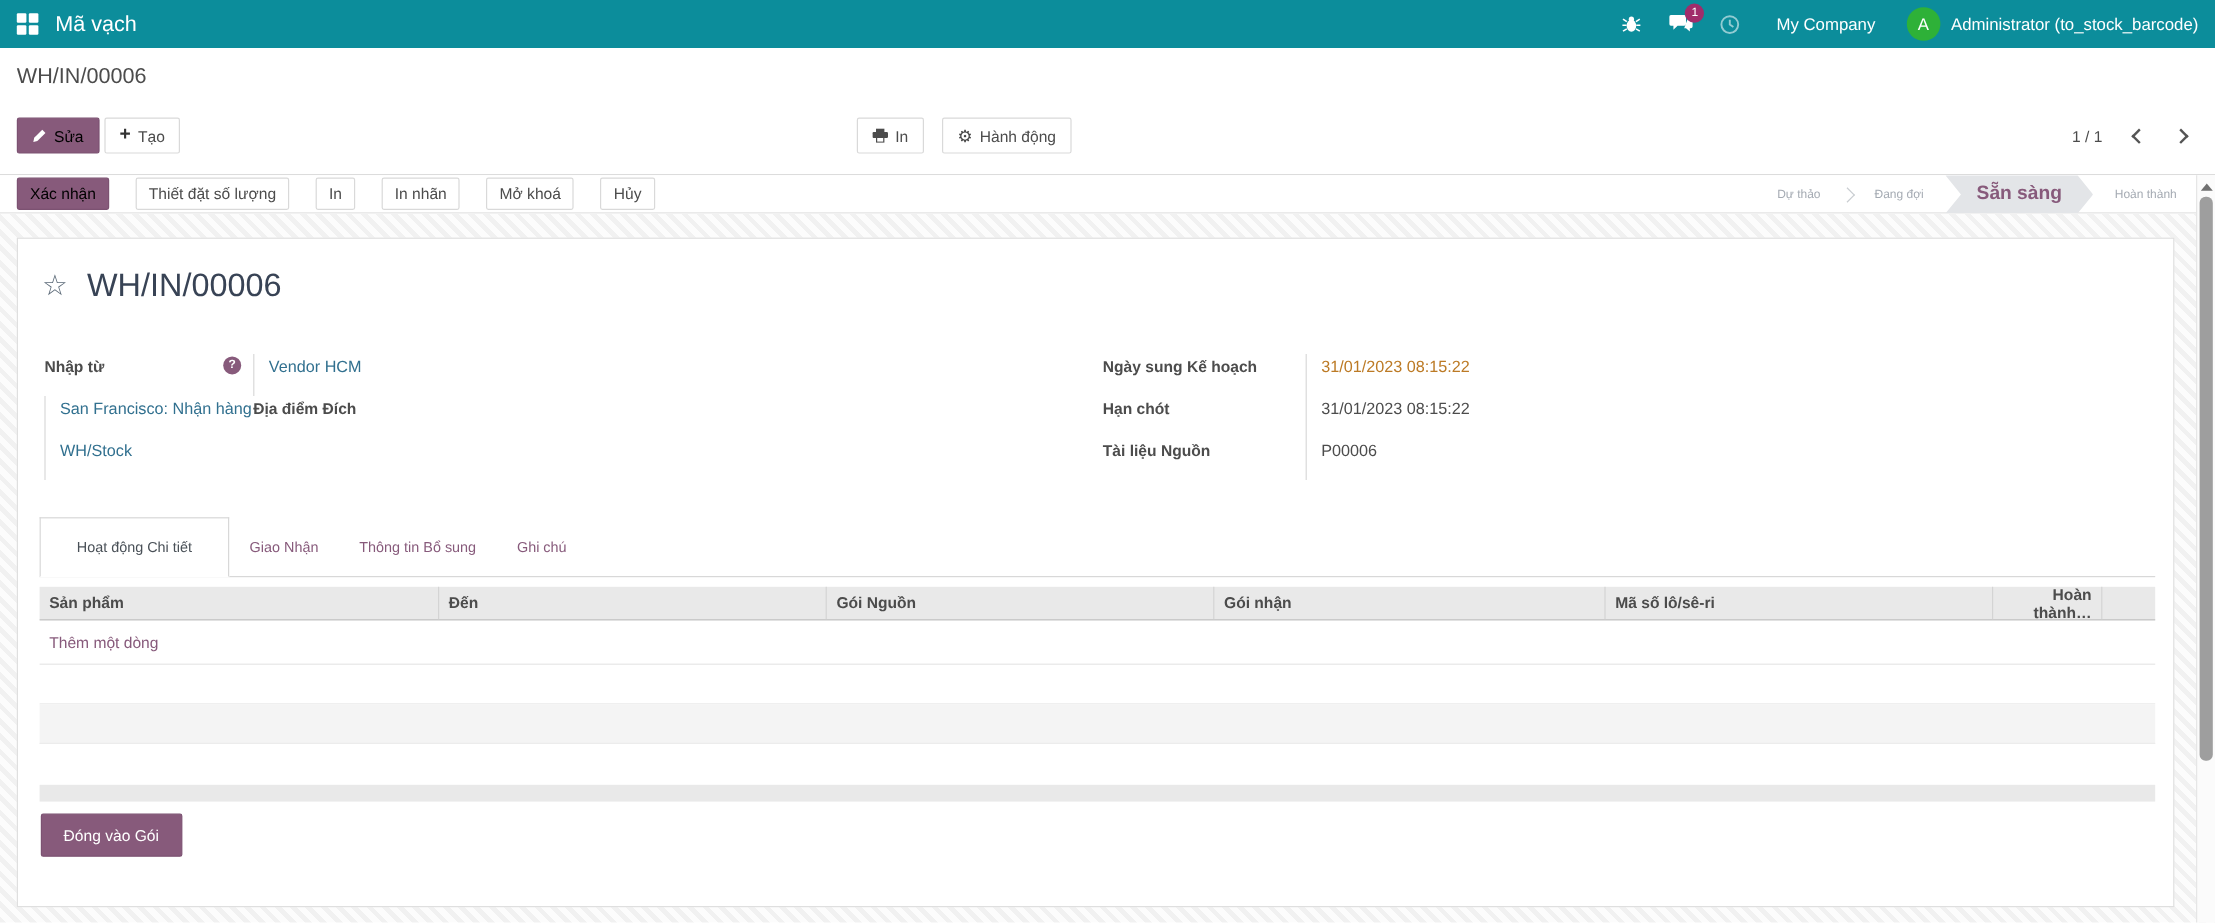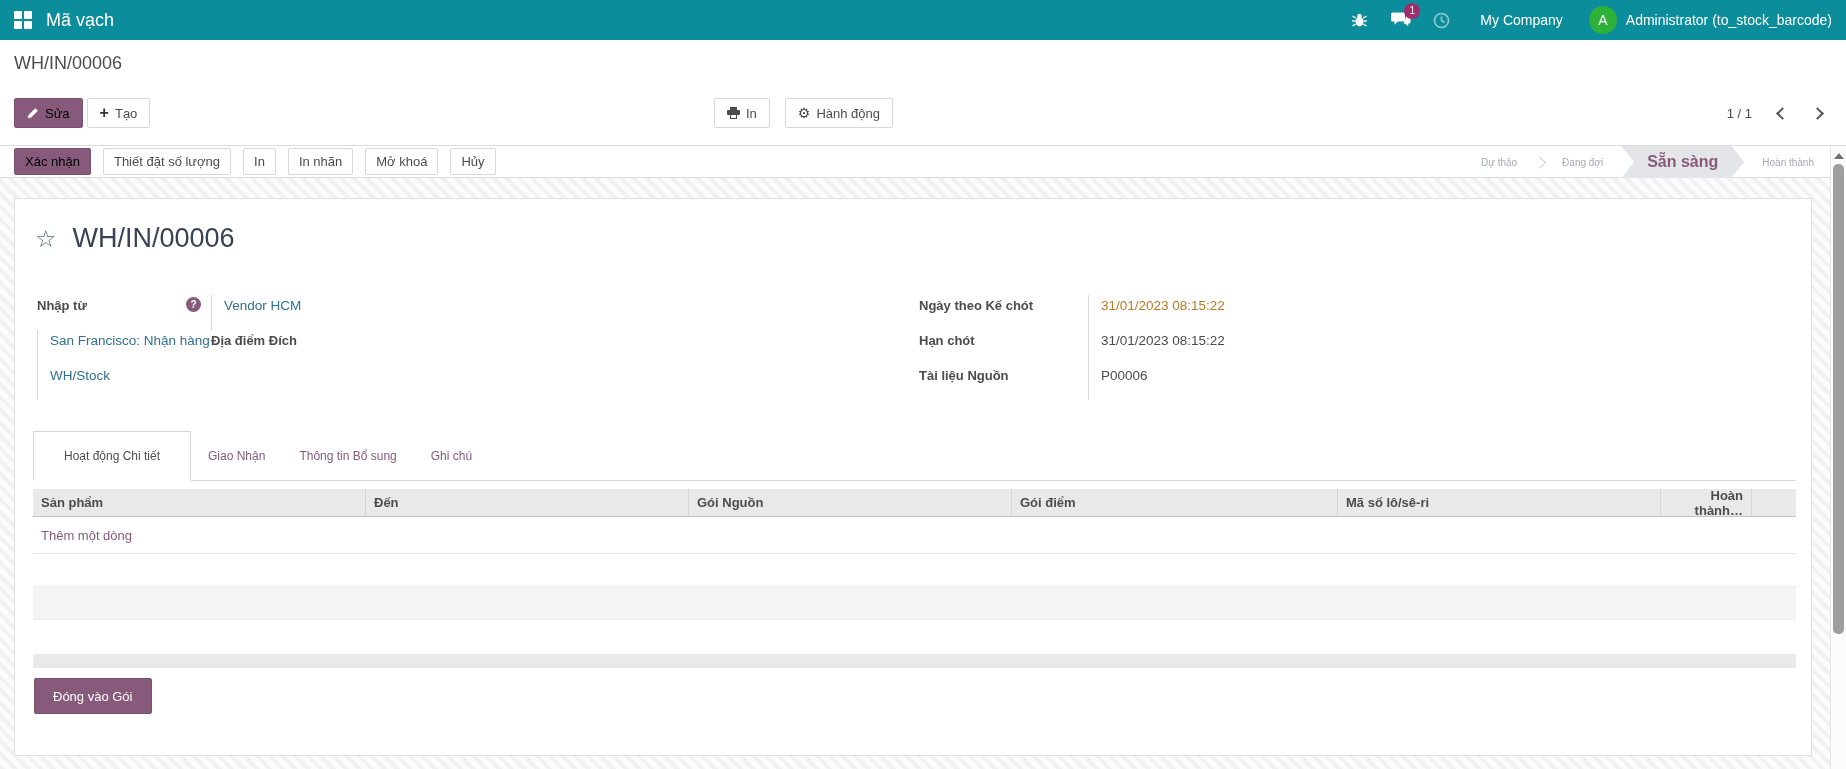--- a/index.html
+++ b/index.html
@@ -36,21 +36,21 @@
   .cp-center { position:absolute; top:58px; left:714px; display:flex; gap:15px; }
   .cp-pager { position:absolute; top:58px; right:24px; height:30px; display:flex; align-items:center; gap:26px; }
   .pager-value { font-size:13px; color:#4c4c4c; }
   .chev { width:9px; height:9px; border-top:2px solid #555; border-right:2px solid #555; cursor:pointer; }
   .chev-left  { transform:rotate(-135deg); }
   .chev-right { transform:rotate(45deg); }
 
   
   .statusbar { position:absolute; top:146px; left:0; width:100%; height:32px; background:#fff;
                border-bottom:1px solid #dcdcdc; display:flex; align-items:center; padding-left:14px; }
-  .sb-buttons { display:flex; gap:12px; }
+  .sb-buttons { display:flex; gap:22px; }
   .btn-sm { height:27px; padding:0 10px; font-size:13px; }
   .sb-states { position:absolute; right:32px; top:0; height:32px; display:flex; align-items:center; gap:18px; }
   .state { font-size:10px; color:#a5abb3; cursor:pointer; }
   .state-sep { width:9px; height:9px; border-top:1px solid #c9cdd1; border-right:1px solid #c9cdd1; transform:rotate(45deg); }
   .state-active { height:32px; line-height:32px; padding:0 26px; background:#e3e5e8; color:#875a7b; font-weight:bold;
                   clip-path:polygon(0 0, calc(100% - 13px) 0, 100% 50%, calc(100% - 13px) 100%, 0 100%, 13px 50%); }
 
   
   .content { position:absolute; top:178px; left:0; width:100%; height:591px;
              background:#fcfcfc;
@@ -223,41 +223,41 @@
           <span>Nhập từ</span>
           <span class="help-icon">?</span>
         </div>
         <div class="fvalue link">Vendor HCM</div>
         <div class="fvalue link">San Francisco: Nhận hàng</div>
         <div class="flabel">Địa điểm Đích</div>
         <div class="fvalue link">WH/Stock</div>
       </div>
 
       <div class="fgroup fgroup-right">
-        <div class="flabel">Ngày theo Kế chót</div>
+        <div class="flabel">Ngày sung Kế hoạch</div>
         <div class="fvalue warning">31/01/2023 08:15:22</div>
         <div class="flabel">Hạn chót</div>
         <div class="fvalue">31/01/2023 08:15:22</div>
         <div class="flabel">Tài liệu Nguồn</div>
         <div class="fvalue">P00006</div>
       </div>
 
       <div class="tab-strip">
         <div class="tab active">Hoạt động Chi tiết</div>
         <div class="tab">Giao Nhận</div>
         <div class="tab">Thông tin Bổ sung</div>
         <div class="tab">Ghi chú</div>
       </div>
 
       <div class="dtable">
         <div class="thead">
           <div class="th c0">Sản phẩm</div>
           <div class="th c1">Đến</div>
           <div class="th c2">Gói Nguồn</div>
-          <div class="th c3">Gói điểm</div>
+          <div class="th c3">Gói nhận</div>
           <div class="th c4">Mã số lô/sê-ri</div>
           <div class="th c5">Hoàn thành…</div>
           <div class="th c6"></div>
         </div>
         <div class="row-add">
           <span class="add-line">Thêm một dòng</span>
         </div>
         <div class="row-blank"></div>
         <div class="row-blank odd"></div>
         <div class="row-blank last"></div>

